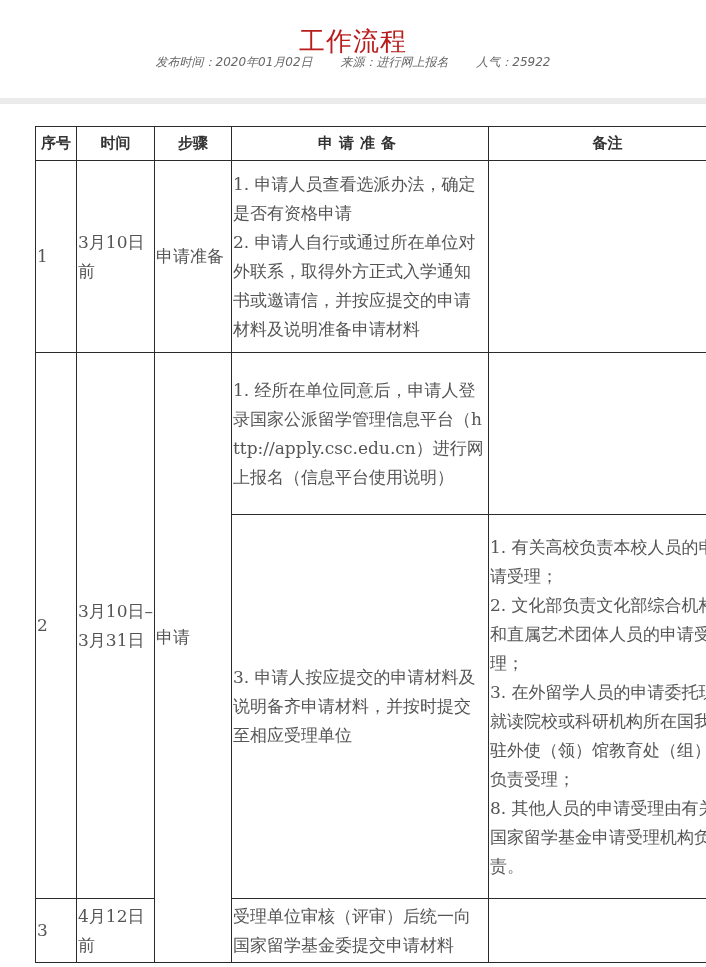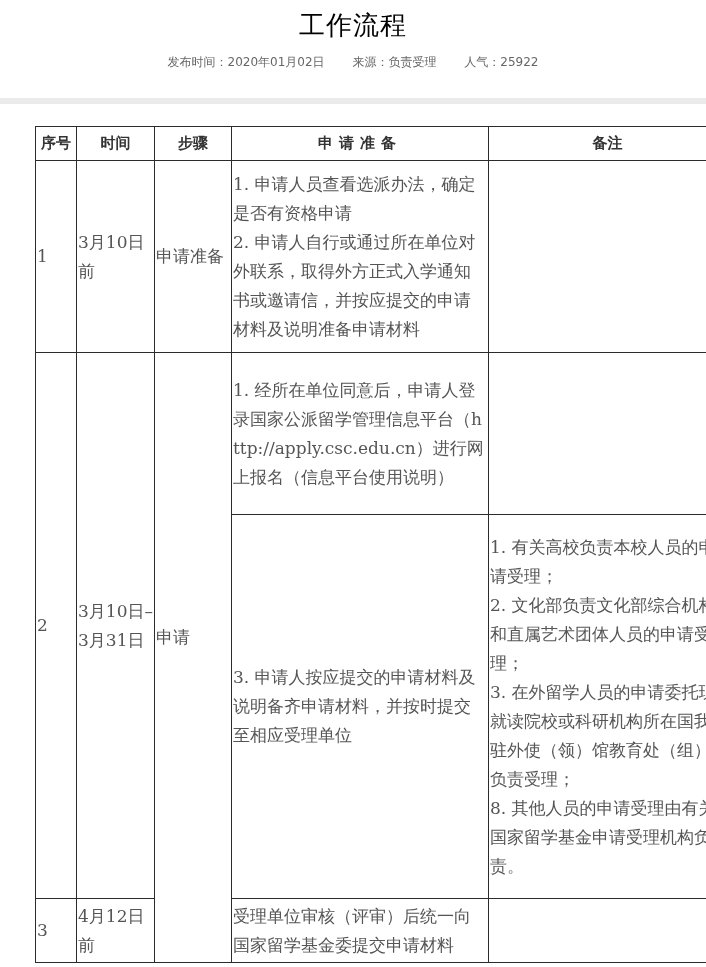--- a/index.html
+++ b/index.html
@@ -1,28 +1,28 @@
 <!DOCTYPE html>
 <html><head>
 <meta charset="utf-8">
 <style>
   * { box-sizing: border-box; margin: 0; padding: 0; }
   html, body { width: 706px; height: 967px; background: #ffffff; overflow: hidden; }
   body { position: relative; font-family: "DejaVu Sans", sans-serif; color: #333; }
 
   .page-title {
-    position: absolute; left: 0; top: 8px; width: 706px;
-    text-align: center; font-size: 26px; color: #000000; font-weight: normal;
+    position: absolute; left: 0; top: 24px; width: 706px;
+    text-align: center; font-size: 26px; color: #b91c1c; font-weight: normal;
     letter-spacing: 1px;
   }
   .meta {
     position: absolute; left: 0; top: 54px; width: 706px;
     text-align: center; font-size: 12px; color: #666;
   }
-  .meta span { margin: 12px 12px; }
+  .meta span { margin: 12px 12px; font-style: italic; }
   .separator {
     position: absolute; left: 0; top: 98px; width: 706px; height: 6px;
     background: #ebebeb;
   }
 
   table.flow {
     position: absolute; left: 7px; top: 126px;
     width: 691px; border-collapse: collapse; table-layout: fixed;
     font-family: "DejaVu Serif", serif; color: #555; margin-left: 28px;
   }
@@ -40,21 +40,21 @@
   td.center { text-align: left; }
   td.left { text-align: left; }
   .line { display: block; }
 </style>
 </head>
 <body>
 
 <h1 class="page-title">工作流程</h1>
 <div class="meta">
   <span>发布时间：2020年01月02日</span>
-  <span>来源：负责受理</span>
+  <span>来源：进行网上报名</span>
   <span>人气：25922</span>
 </div>
 <div class="separator"></div>
 
 <table class="flow">
   <colgroup>
     <col style="width:41px">
     <col style="width:78px">
     <col style="width:77px">
     <col style="width:257px">

